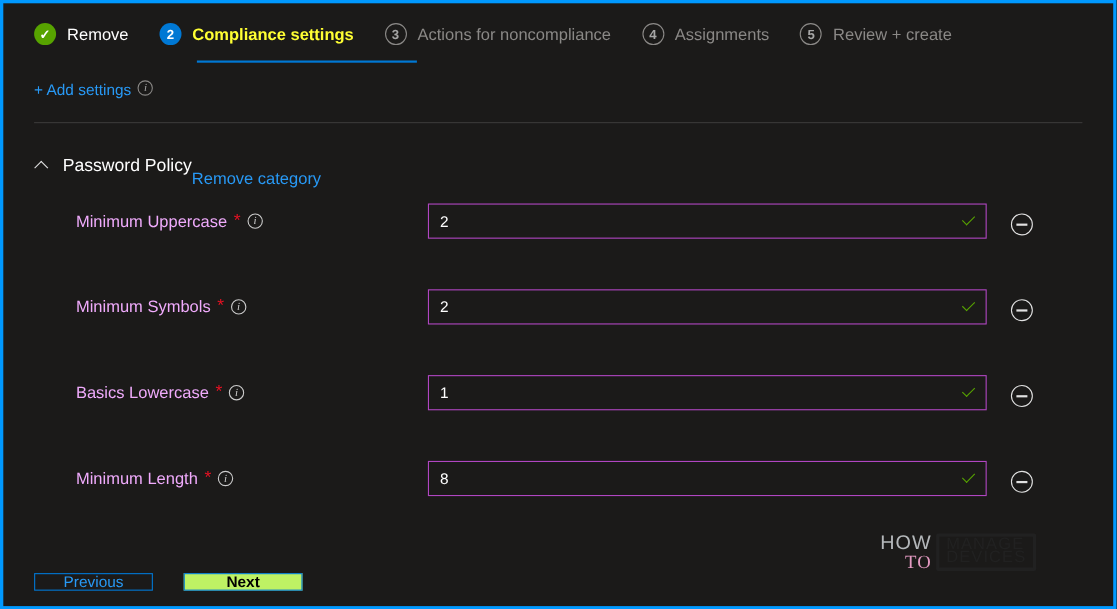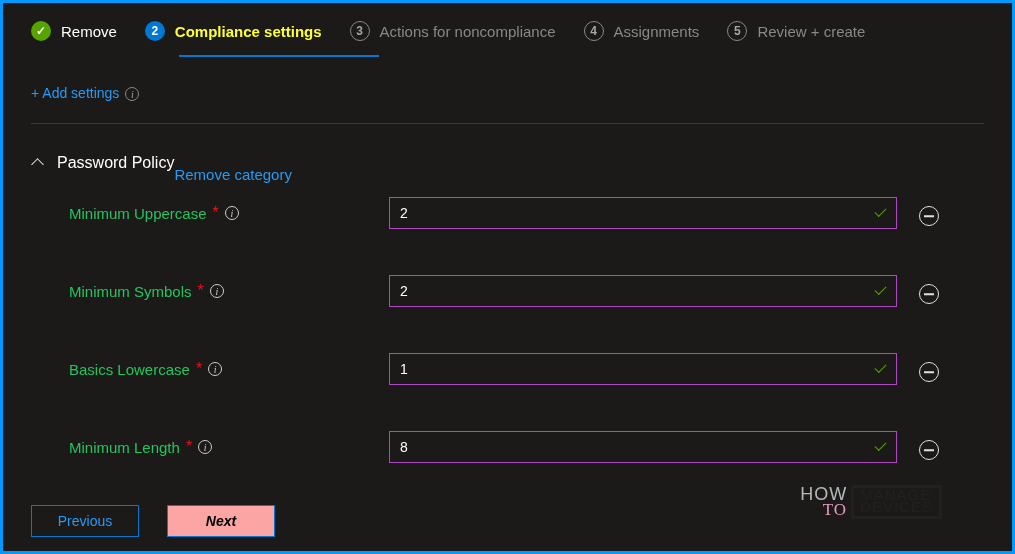--- a/index.html
+++ b/index.html
@@ -58,23 +58,23 @@
   .step-current .step-label { color: #ffff33; font-weight: 600; }
   .step-pending .step-label { color: #8a8886; }
   .step-underline {
     height: 2px;
     background: #0078d4;
     margin-top: 6px;
     margin-left: 148px;
     width: 200px;
   }
   .add-settings-row {
-    margin-top: 28px;
-    display: flex;
-    align-items: flex-end;
+    margin-top: 16px;
+    display: flex;
+    align-items: flex-start;
     gap: 6px;
   }
   .add-settings-link {
     color: #2899f5;
     font-size: 14px;
     cursor: pointer;
   }
   .info-icon {
     width: 14px;
     height: 14px;
@@ -142,21 +142,21 @@
     padding: 0 0 46px 38px;
   }
   .setting-label-wrap {
     display: flex;
     align-items: center;
     gap: 6px;
     width: 320px;
   }
   .setting-label {
     font-size: 15px;
-    color: #22c55e;
+    color: #f0abfc;
   }
   .req {
     color: #e81123;
   }
   .input-wrap {
     position: relative;
     width: 508px;
   }
   .setting-input {
     width: 100%;
@@ -208,39 +208,38 @@
     transform: translate(-50%, -50%);
   }
   .footer {
     position: absolute;
     bottom: 14px;
     left: 28px;
     display: flex;
     gap: 28px;
   }
   .btn {
-    height: 32px;
+    height: 16px;
     min-width: 108px;
     font-size: 14px;
     cursor: pointer;
     display: flex;
     align-items: center;
     justify-content: center;
   }
   .btn-prev {
     background: #1b1a19;
     border: 1px solid #0078d4;
     color: #2899f5;
   }
   .btn-next {
-    background: #fca5a5;
+    background: #bef264;
     border: 1px solid #0078d4;
     color: #000000;
     font-weight: 600;
-    font-style: italic;
   }
   .watermark {
     position: absolute;
     right: 70px;
     bottom: 32px;
     display: flex;
     align-items: center;
     gap: 4px;
     opacity: 0.9;
   }

